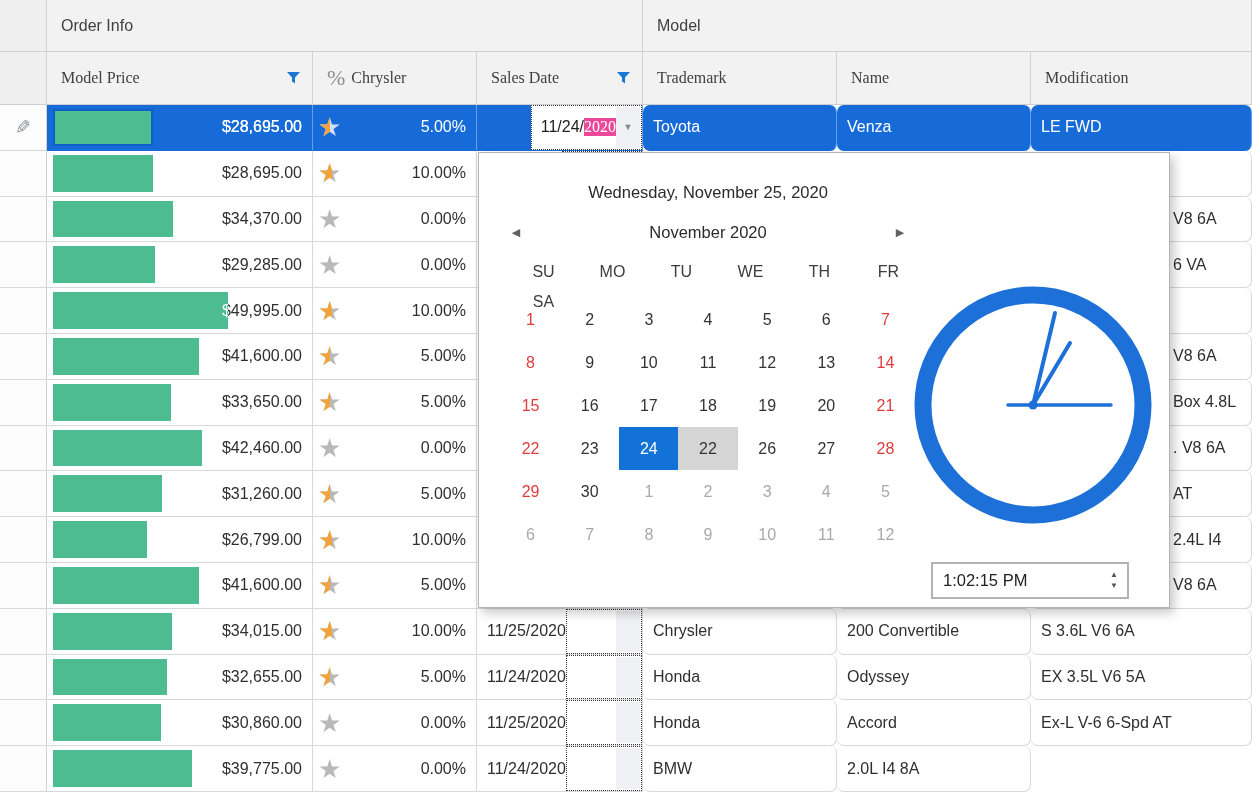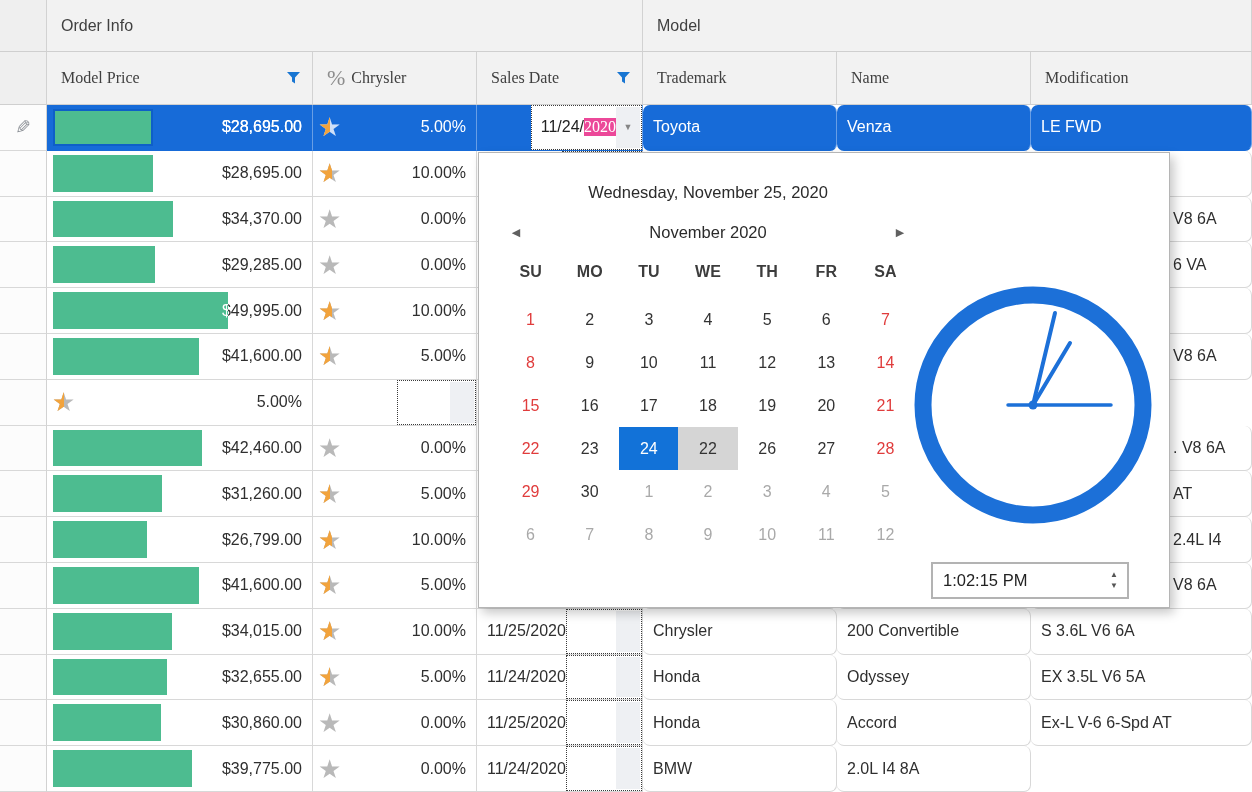--- a/index.html
+++ b/index.html
@@ -64,22 +64,22 @@
     margin-right:1px; background:#eef0f3; display:flex; align-items:center; justify-content:center; }
   .ed-arrow { color:#858585; font-size:9px; }
   
   .popup { position:absolute; left:478px; top:152px; width:692px; height:456px;
     background:#fff; border:1px solid #b5b5b5; box-shadow:4px 5px 10px rgba(0,0,0,.22); z-index:20; }
   .cal-title { position:absolute; top:30px; left:22px; width:414px; text-align:center;
     font-size:16.5px; color:#2b2b2b; }
   .cal-nav { position:absolute; top:70px; left:22px; width:414px; display:flex; align-items:center; }
   .nav-arrow { color:#606060; font-size:11px; width:30px; text-align:center; cursor:pointer; }
   .nav-label { flex:1; text-align:center; font-size:16.5px; color:#2b2b2b; }
-  .cal-weekdays { position:absolute; top:104px; left:22px; width:414px;
-    display:grid; grid-template-columns:repeat(7,1fr);font-weight:bold; }
+  .cal-weekdays { position:absolute; top:104px; left:30px; width:414px;
+    display:grid; grid-template-columns:repeat(6,1fr); }
   .wd { text-align:center; font-size:16px; color:#3c3c3c; padding:6px 0; }
   .cal-days { position:absolute; top:145px; left:22px; width:414px;
     display:grid; grid-template-columns:repeat(7,1fr); grid-auto-rows:43px; }
   .day { display:flex; align-items:center; justify-content:center; font-size:16px; color:#333; cursor:pointer; }
   .day.weekend { color:#E03C3C; }
   .day.muted { color:#a9a9a9; }
   .day.selected { background:#1272D8; color:#fff; }
   .day.today { background:#d5d5d5; color:#333; }
   .cal-actions { position:absolute; top:412px; left:22px; width:414px;
     display:flex; justify-content:center; gap:92px; font-size:16.5px; color:#2b2b2b; }
@@ -312,20 +312,25 @@
         </span>
       </span>
     </div>
     <div class="cell tm"></div>
     <div class="cell nm"></div>
     <div class="cell mod clipped">V8 6A</div>
   </div>
       <div class="row">
     <div class="cell ind">
       <span class="pencil"></span>
+    </div>
+    <div class="cell price">
+      <span class="bar" style="width: 118px;"></span>
+      <span class="price-text price-dark" style="clip-path: inset(0px 0px 0px 124px);">$33,650.00</span>
+      <span class="price-text price-white" style="clip-path: inset(0px 141px 0px 0px);">$33,650.00</span>
     </div>
     <div class="cell disc">
       <span class="star-wrap">
         <span class="star-base">★</span>
         <span class="star-fill" style="width: 45%;">★</span>
       </span>
       <span class="pct">5.00%</span>
     </div>
     <div class="cell date">
       <span class="date-text"></span>

